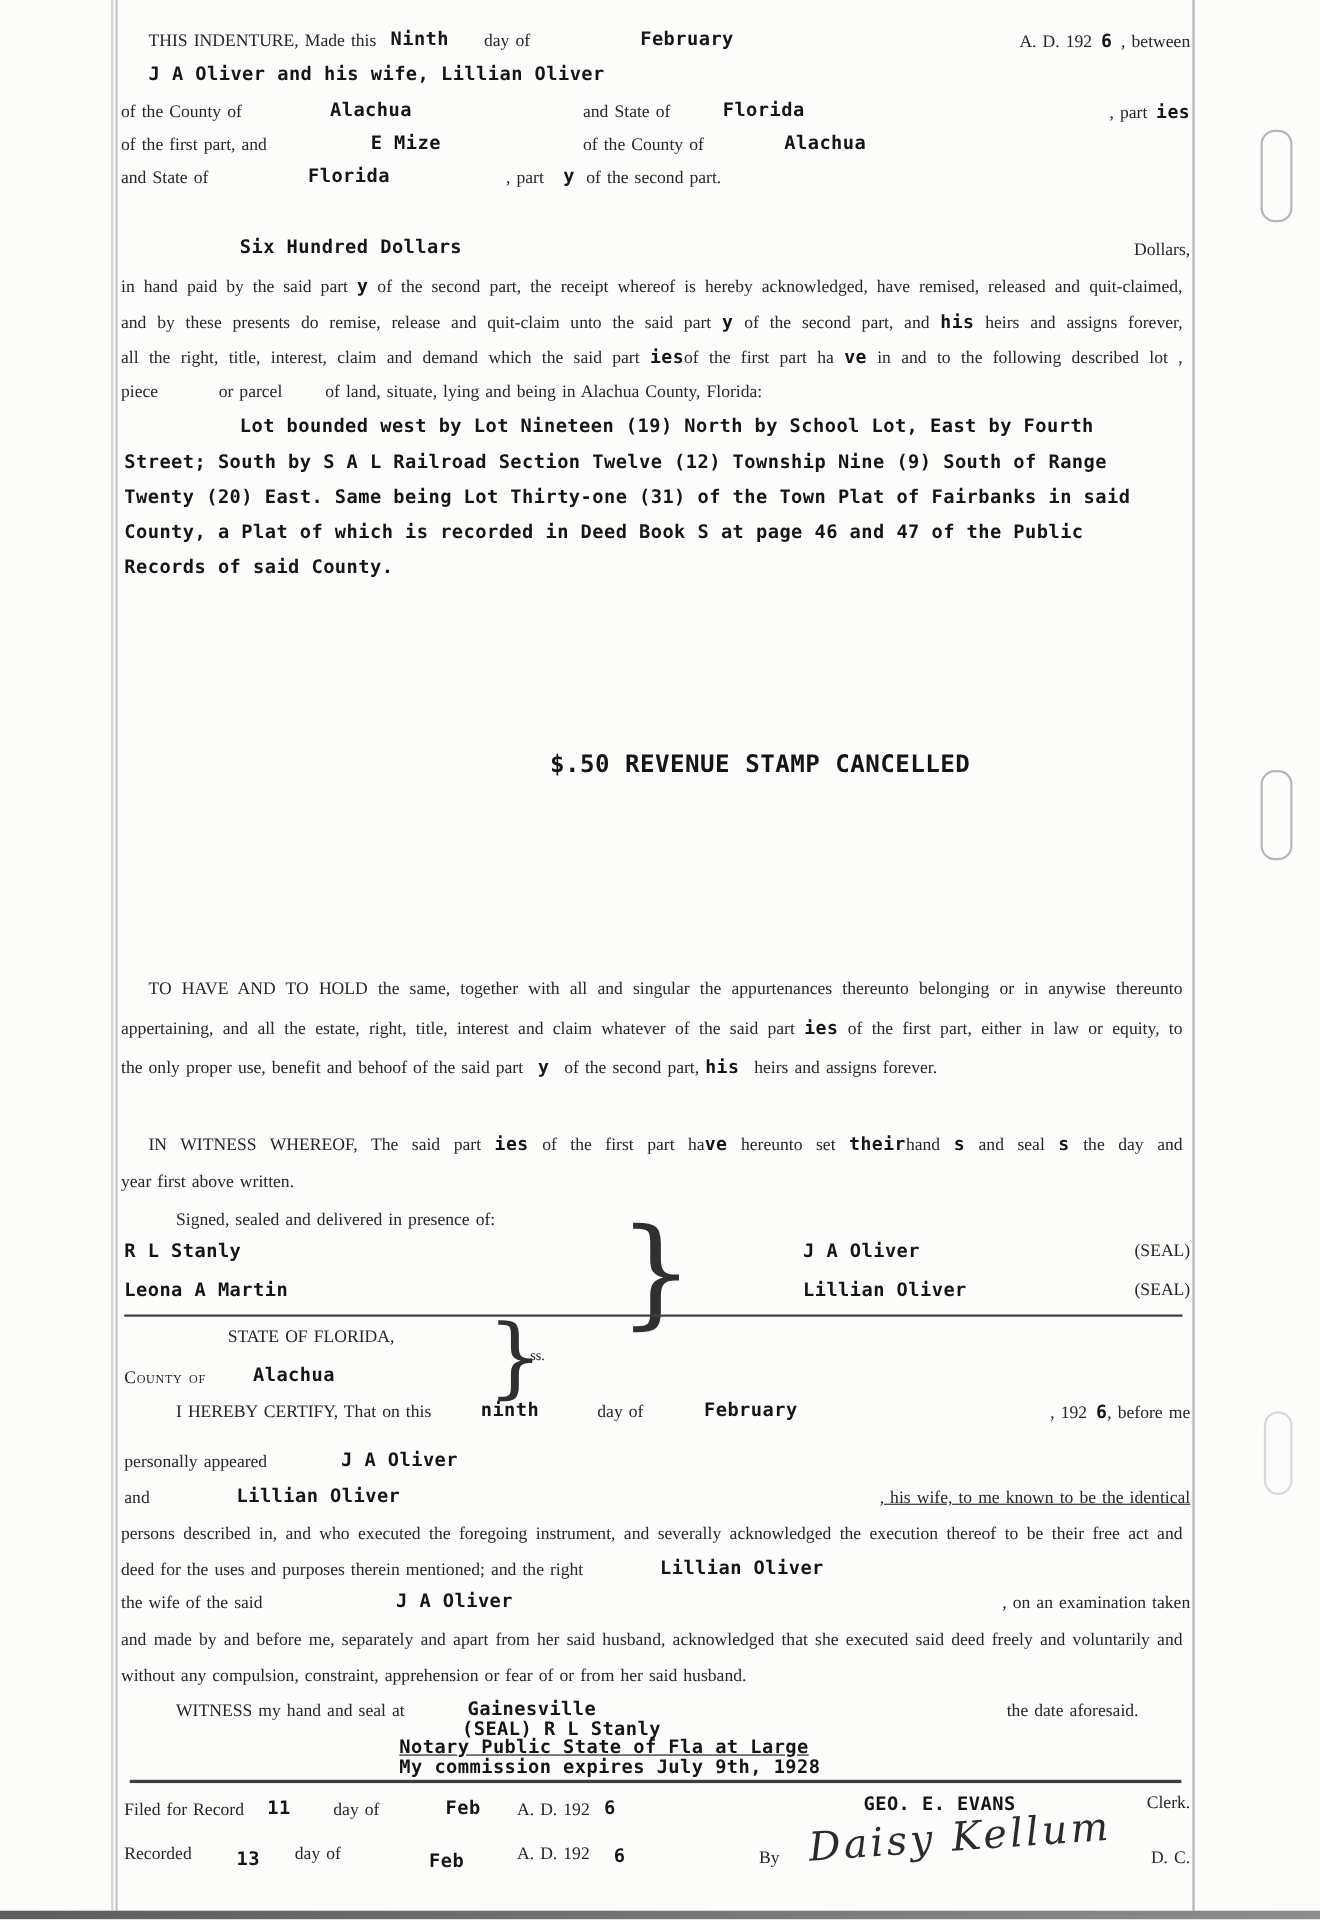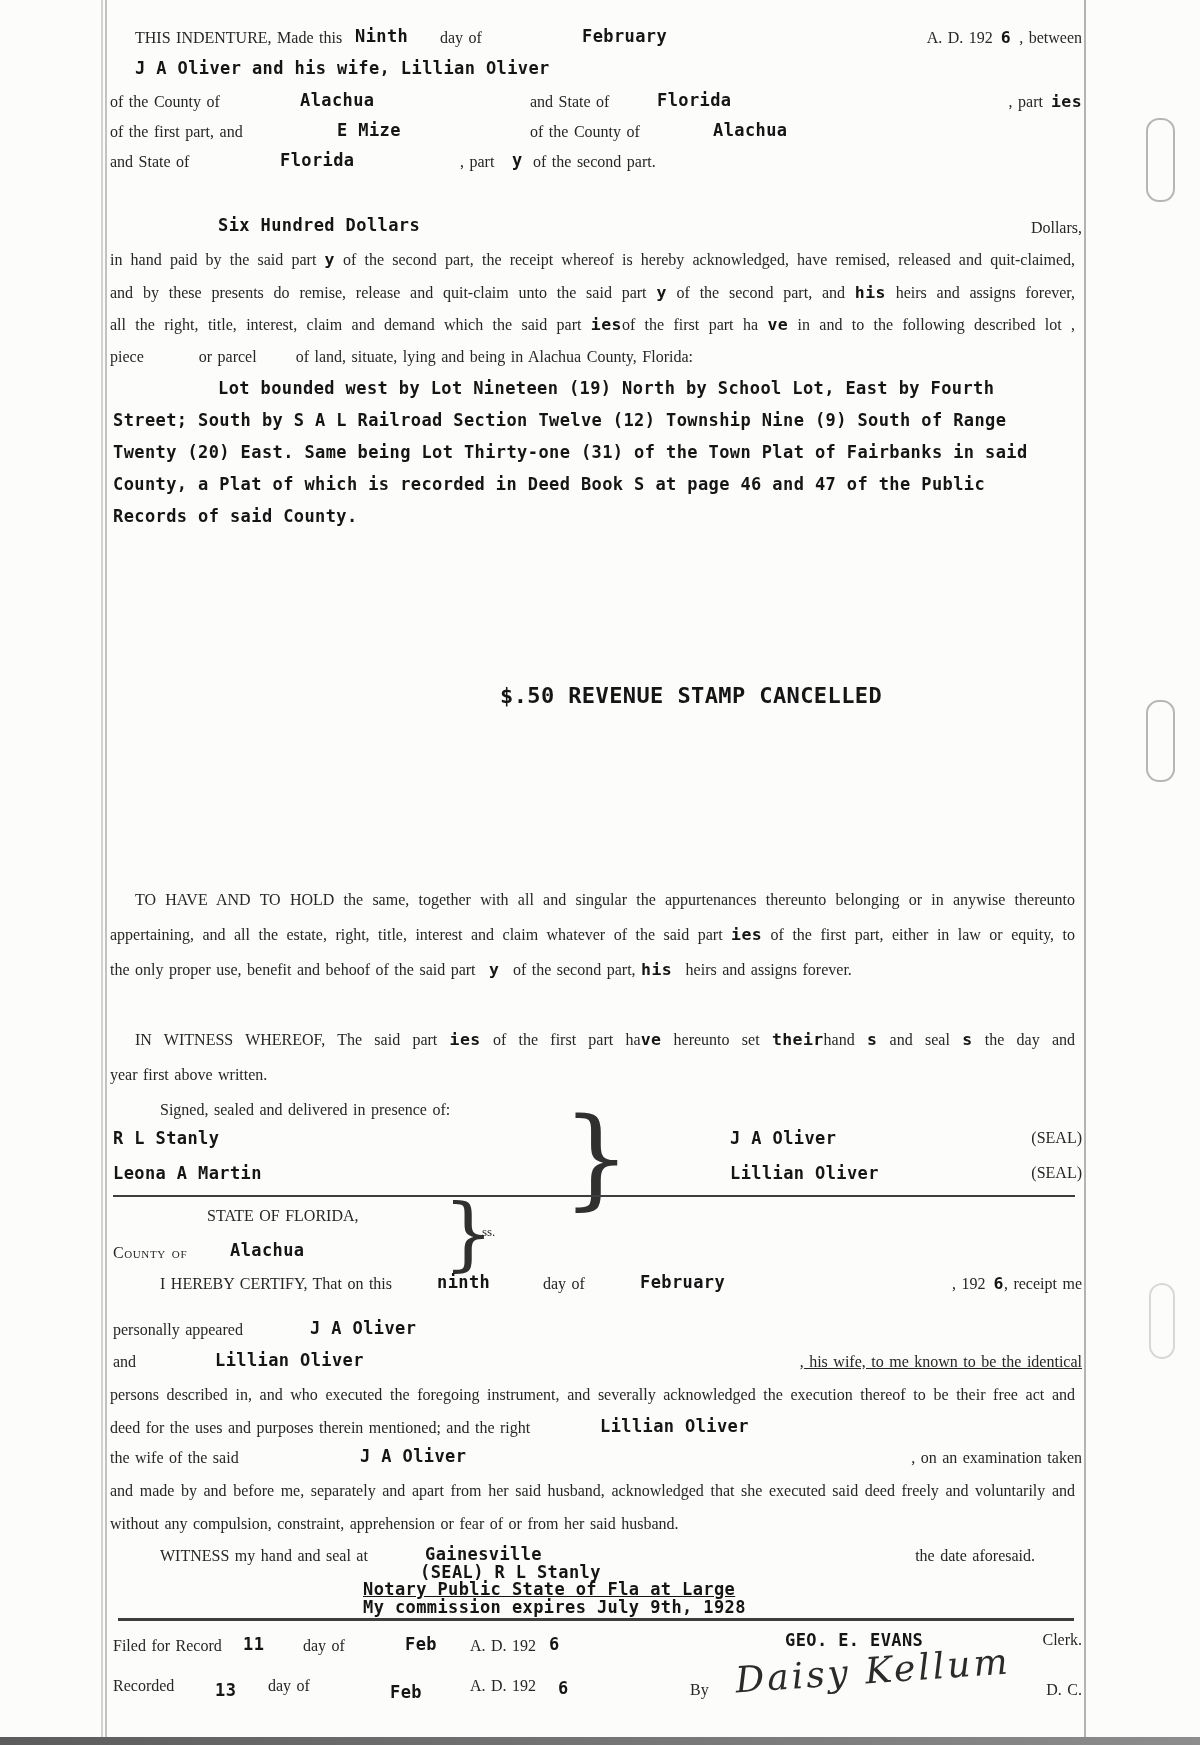--- a/index.html
+++ b/index.html
@@ -109,21 +109,21 @@
   <span class="pos printed" style="left:207px;top:1206px;">STATE OF FLORIDA,</span>
   <span class="brace" style="left:443px;top:1194px;font-size:80px;">}</span>
   <span class="pos printed" style="left:482px;top:1222px;font-size:13px;">ss.</span>
   <span class="pos printed small-caps" style="left:113px;top:1243px;">County of</span>
   <span class="pos typed" style="left:230px;top:1240px;">Alachua</span>
 
   <span class="pos printed" style="left:160px;top:1274px;">I HEREBY CERTIFY, That on this</span>
   <span class="pos typed" style="left:437px;top:1272px;">ninth</span>
   <span class="pos printed" style="left:543px;top:1274px;">day of</span>
   <span class="pos typed" style="left:640px;top:1272px;">February</span>
-  <span class="pos printed" style="right:118px;top:1274px;"><span>, 192</span><span class="typed typed-sm gap-s">6</span><span>, receipt me</span></span>
+  <span class="pos printed" style="right:118px;top:1274px;"><span>, 192</span><span class="typed typed-sm gap-s">6</span><span>, before me</span></span>
   <span class="pos printed" style="left:113px;top:1320px;">personally appeared</span>
   <span class="pos typed" style="left:310px;top:1318px;">J A Oliver</span>
 
   <span class="pos printed" style="left:113px;top:1352px;">and</span>
   <span class="pos typed" style="left:215px;top:1350px;">Lillian Oliver</span>
   <span class="pos printed" style="right:118px;top:1352px;text-decoration:underline;">, his wife, to me known to be the identical</span>
 
   <div class="pos printed fill" style="left:110px;top:1385px;width:965px;">persons described in, and who executed the foregoing instrument, and severally acknowledged the execution thereof to be their free act and</div>
 
   <span class="pos printed" style="left:110px;top:1418px;">deed for the uses and purposes therein mentioned; and the right</span>

